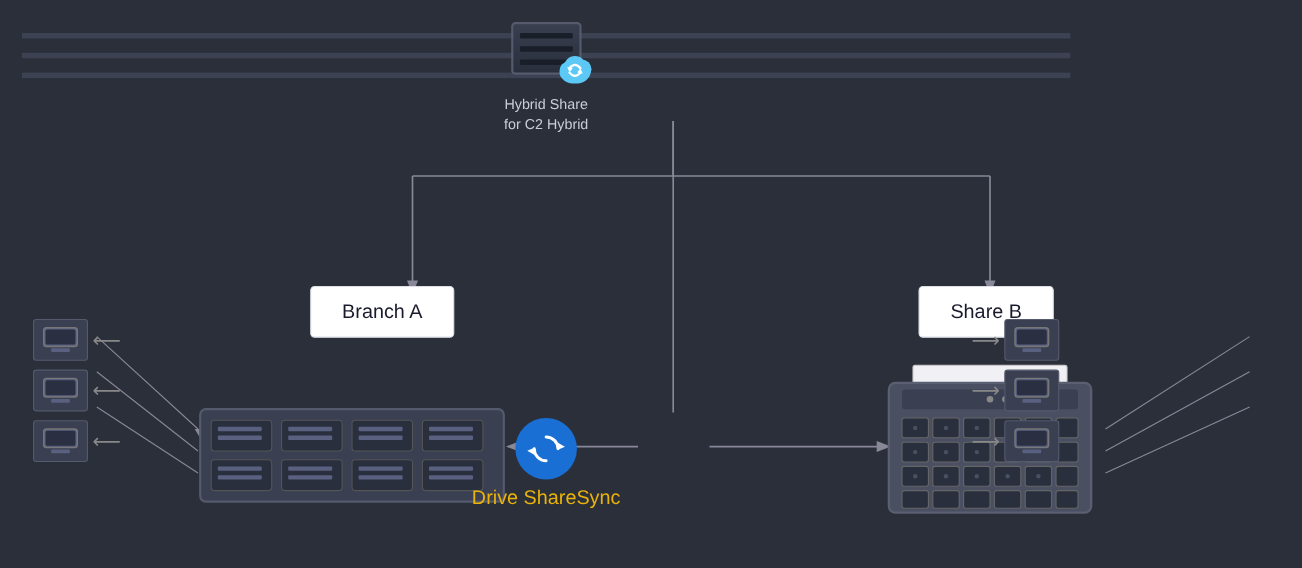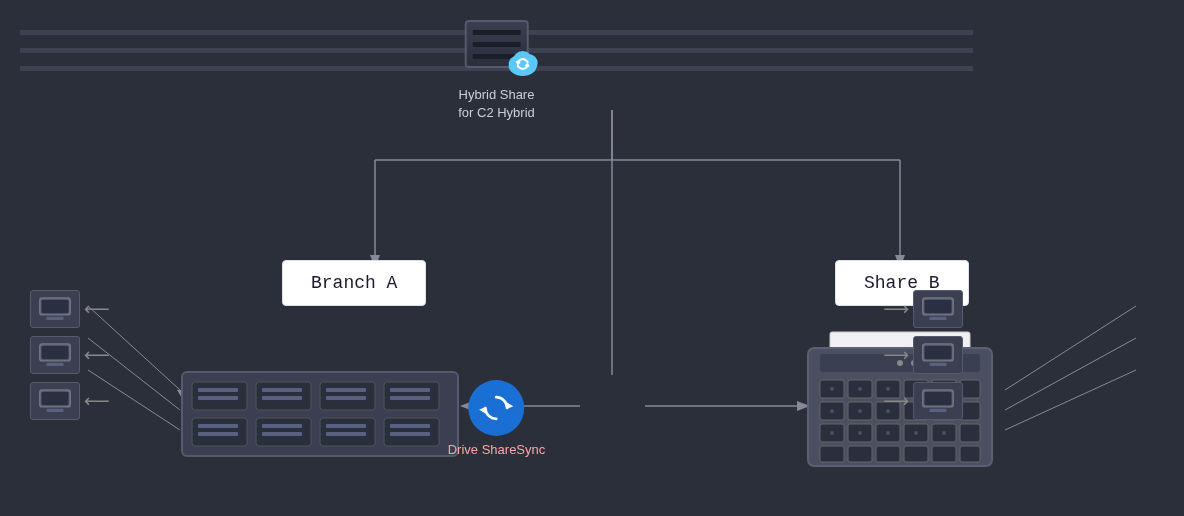--- a/index.html
+++ b/index.html
@@ -106,21 +106,20 @@
     .branch-box {
       position: absolute;
       background: white;
       border: 1.5px solid #dde0e8;
       border-radius: 4px;
       padding: 12px 28px;
       font-size: 18px;
       font-weight: 500;
       color: #1a1a2e;
       white-space: nowrap;
-      font-family: Liberation Mono, monospace;
     }
 
     .branch-a {
       top: 260px;
       left: 262px;
     }
 
     .branch-b {
       top: 260px;
       left: 815px;
@@ -162,22 +161,22 @@
       border-radius: 50%;
       display: flex;
       align-items: center;
       justify-content: center;
       font-size: 26px;
       color: white;
     }
 
     .sync-label {
       margin-top: 6px;
-      color: #fca5a5;
-      font-size: 13px;
+      color: #eab308;
+      font-size: 18px;
       text-align: center;
     }
 
     
     .client-group-left {
       position: absolute;
       top: 290px;
       left: 10px;
       display: flex;
       flex-direction: column;

